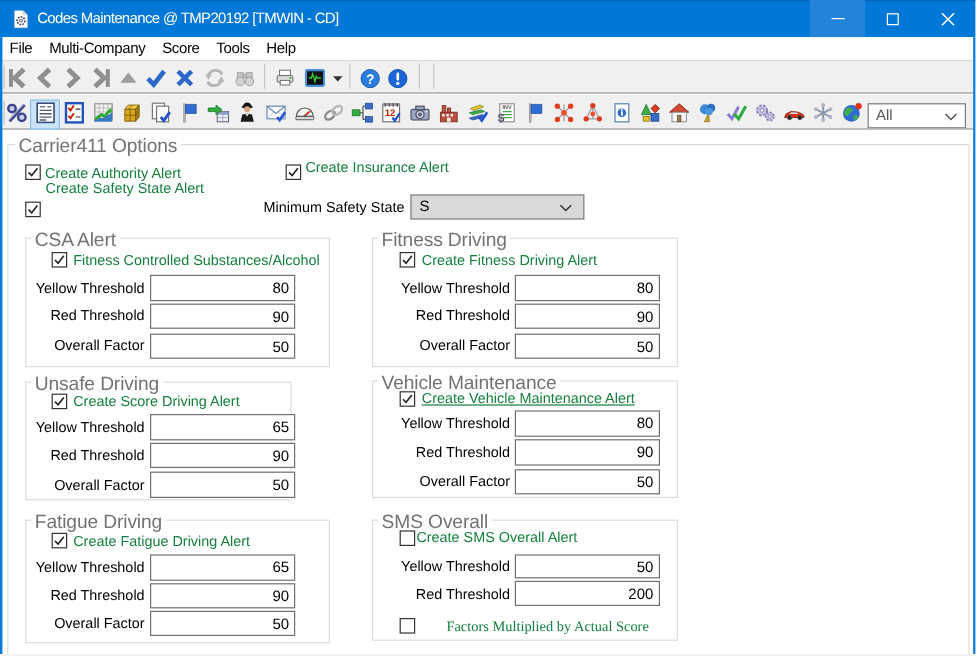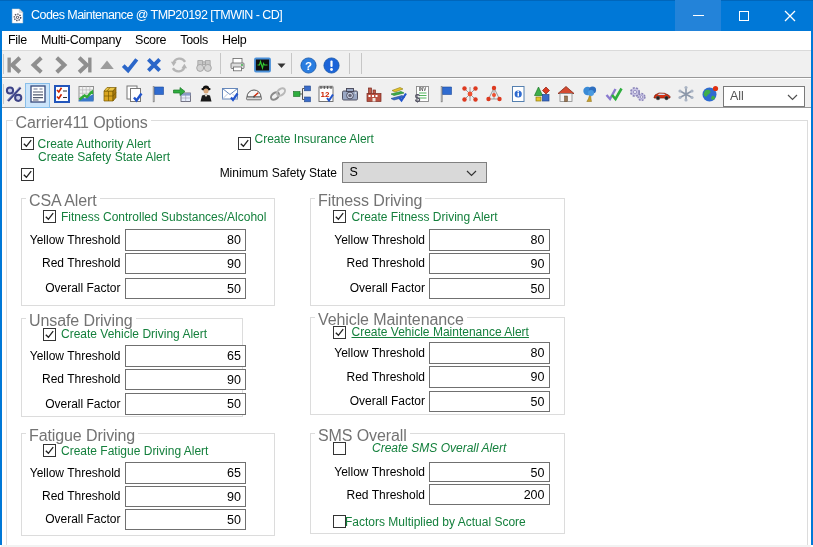--- a/index.html
+++ b/index.html
@@ -366,21 +366,21 @@
 <div class="rlbl" style="left:325px;top:281px;width:100px;">Overall Factor</div>
 <div class="inp" style="left:429px;top:277.5px;width:120.5px;height:21.5px;line-height:21px;">50</div>
 
 <div class="grp" style="left:21px;top:317.5px;width:222px;height:99.5px;">
     <span>Unsafe Driving</span>
   </div>
 <div class="cb" style="left:42.5px;top:327.5px;"></div>
 <svg class="abs" style="left:42.5px;top:327.5px;" width="13" height="13" viewBox="0 0 13 13">
     <path d="M2.8 6.7 L5.4 9.3 L10.2 3.2" fill="none" stroke="#222" stroke-width="1.35"></path>
   </svg>
-<div class="cblbl" style="left:61px;top:327px;">Create Vehicle Driving Alert</div>
+<div class="cblbl" style="left:61px;top:327px;">Create Score Driving Alert</div>
 <div class="rlbl" style="left:20px;top:348.5px;width:100.5px;">Yellow Threshold</div>
 <div class="inp" style="left:125px;top:345px;width:121px;height:21.5px;line-height:21px;">65</div>
 <div class="rlbl" style="left:20px;top:372px;width:100.5px;">Red Threshold</div>
 <div class="inp" style="left:125px;top:368.5px;width:121px;height:21.5px;line-height:21px;">90</div>
 <div class="rlbl" style="left:20px;top:396.5px;width:100.5px;">Overall Factor</div>
 <div class="inp" style="left:125px;top:393px;width:121px;height:21.5px;line-height:21px;">50</div>
 
 <div class="grp" style="left:310px;top:317px;width:254.5px;height:97.5px;">
     <span>Vehicle Maintenance</span>
   </div>
@@ -408,23 +408,23 @@
 <div class="inp" style="left:125px;top:462px;width:121px;height:21.5px;line-height:21px;">65</div>
 <div class="rlbl" style="left:20px;top:489px;width:100.5px;">Red Threshold</div>
 <div class="inp" style="left:125px;top:485.5px;width:121px;height:21.5px;line-height:21px;">90</div>
 <div class="rlbl" style="left:20px;top:512px;width:100.5px;">Overall Factor</div>
 <div class="inp" style="left:125px;top:508.5px;width:121px;height:21.5px;line-height:21px;">50</div>
 
 <div class="grp" style="left:310px;top:432.5px;width:254.5px;height:101.5px;">
     <span>SMS Overall</span>
   </div>
 <div class="cb" style="left:333px;top:441.5px;"></div>
-<div class="cblbl" style="left:372px;top:441px;font-style:italic;">Create SMS Overall Alert</div>
+<div class="cblbl" style="left:347px;top:441px;">Create SMS Overall Alert</div>
 <div class="rlbl" style="left:325px;top:465px;width:100px;">Yellow Threshold</div>
 <div class="inp" style="left:429px;top:461.5px;width:120.5px;height:20.5px;line-height:20px;">50</div>
 <div class="rlbl" style="left:325px;top:487.5px;width:100px;">Red Threshold</div>
 <div class="inp" style="left:429px;top:484px;width:120.5px;height:20.5px;line-height:20px;">200</div>
 <div class="cb" style="left:333px;top:515px;"></div>
-<div class="cblbl" style="left:345px;top:514.5px;">Factors Multiplied by Actual Score</div>
+<div class="cblbl" style="left:372px;top:514.5px;font-family:Liberation Serif, serif;">Factors Multiplied by Actual Score</div>
 
 <div class="abs" id="leftborder"></div>
 <div class="abs" id="rightborder"></div>
 <div class="abs" id="bottomstrip"></div>
 
 </body></html>

